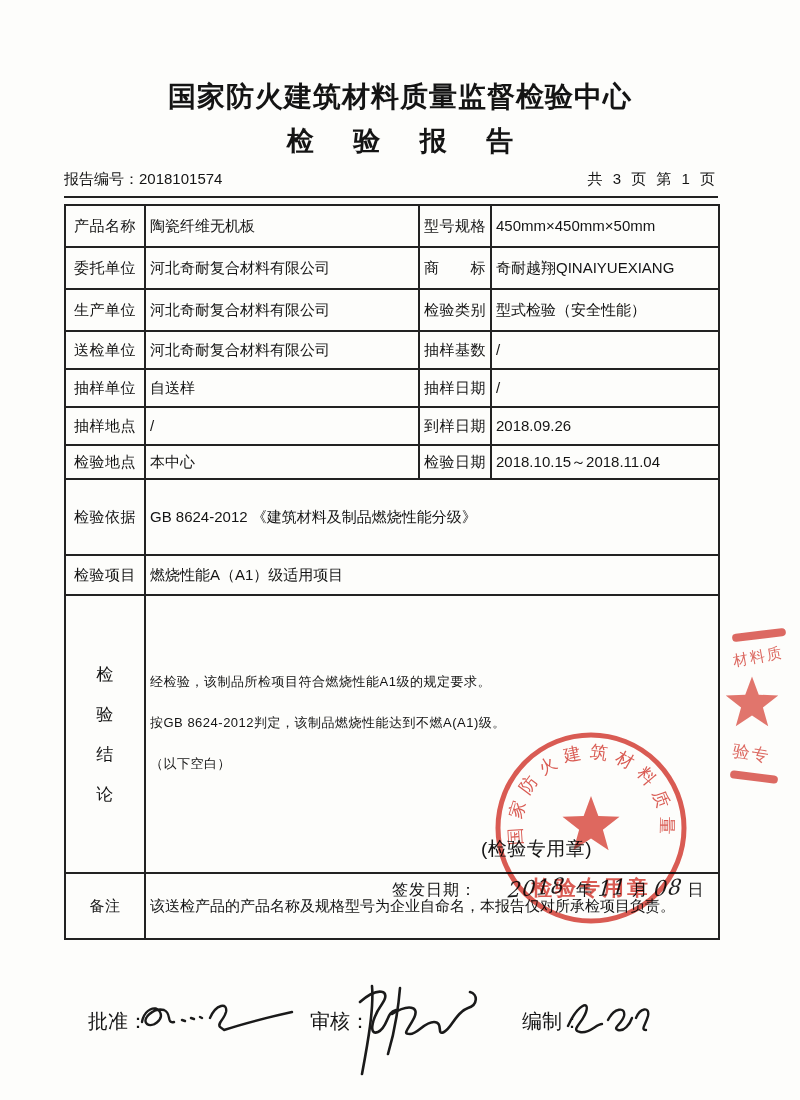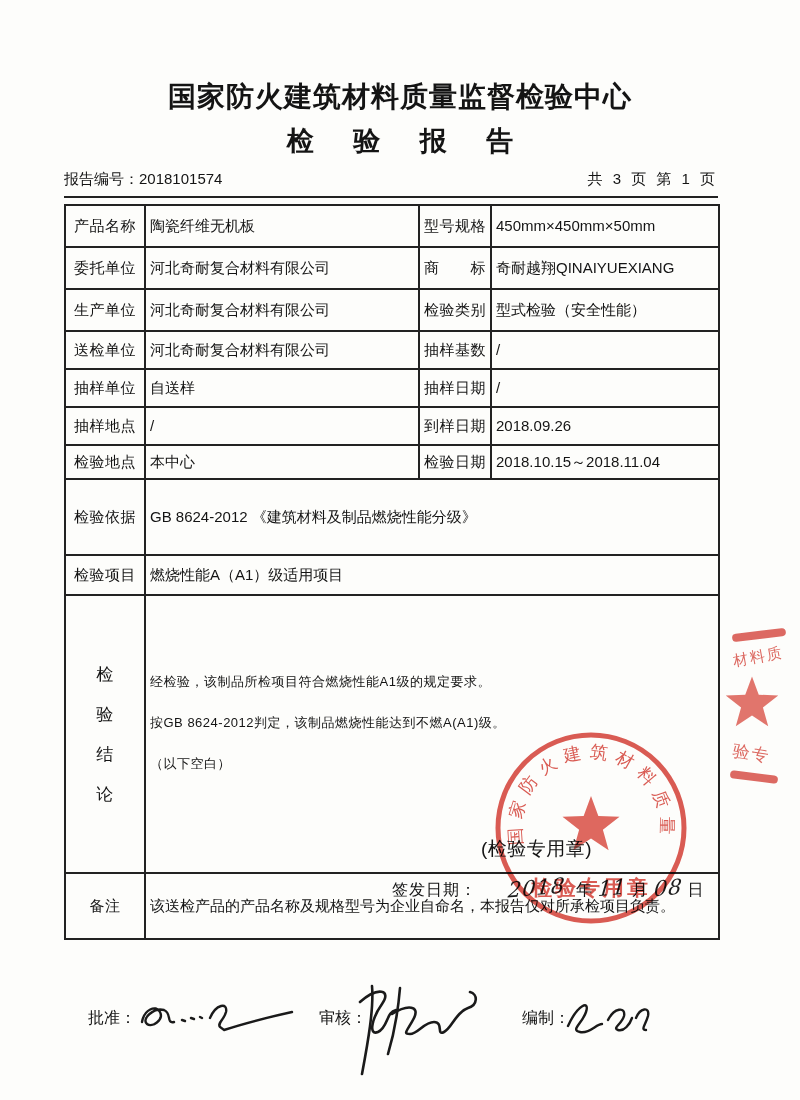--- a/index.html
+++ b/index.html
@@ -67,23 +67,23 @@
     margin: 0 5px; color: #1c1c1c;
   }
   .stamp-svg {
     position: absolute; left: 492px; top: 729px; width: 198px; height: 198px;
     z-index: 3; mix-blend-mode: multiply; opacity: 0.88; pointer-events: none;
   }
   .edge-stamp {
     position: absolute; left: 690px; top: 620px; width: 110px; height: 176px;
     overflow: hidden; z-index: 3; mix-blend-mode: multiply; opacity: 0.8; pointer-events: none;
   }
-  .sig-label { position: absolute; font-size: 16px; z-index: 2; text-align: right; }
+  .sig-label { position: absolute; font-size: 20px; z-index: 2; text-align: right; }
   .lab-approve { left: 88px;  top: 1008px; }
-  .lab-review  { left: 319px; top: 1008px; }
+  .lab-review  { left: 310px; top: 1008px; }
   .lab-prepare { left: 522px; top: 1008px; }
   .sig-svg { position: absolute; z-index: 2; pointer-events: none; }
   .sig1 { left: 132px; top: 994px; }
   .sig2 { left: 344px; top: 978px; }
   .sig3 { left: 560px; top: 992px; }
 </style>
 </head>
 <body>
 
 <div class="page">

